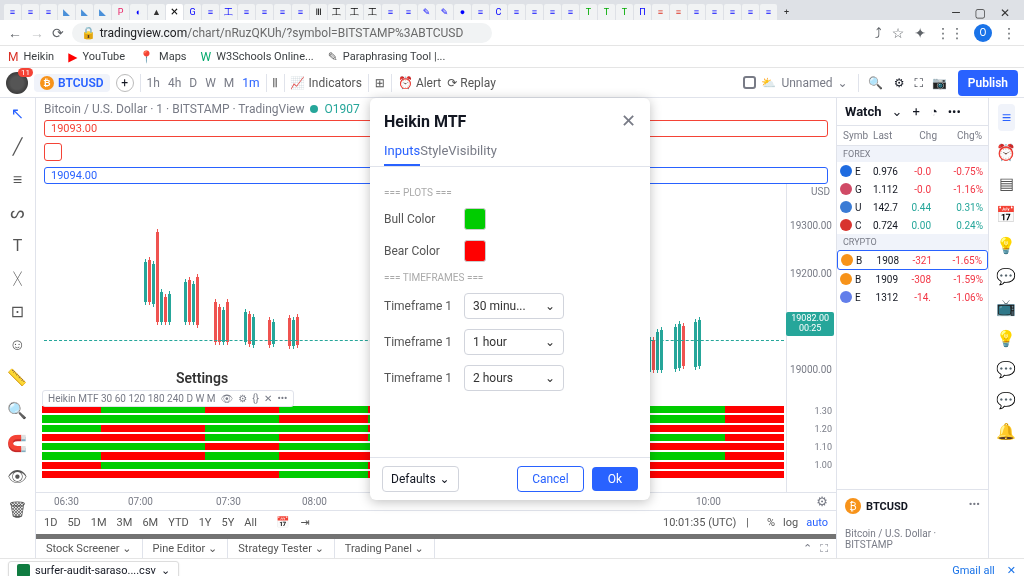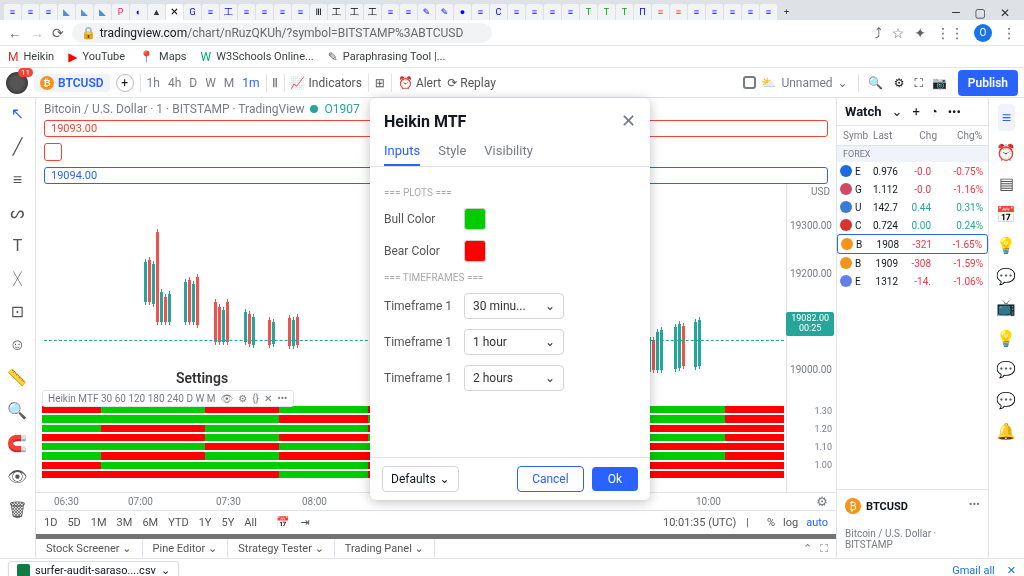--- a/index.html
+++ b/index.html
@@ -81,21 +81,21 @@
 
 .panel-tabs { height: 24px; border-top: 5px solid #737373; display: flex; align-items: center; font-size: 11px; }
 .panel-tabs .ptab { padding: 0 10px; height: 100%; display: flex; align-items: center; border-right: 1px solid #e0e3eb; color: #555; }
 .panel-tabs .expand { margin-left: auto; padding-right: 8px; display: flex; gap: 8px; color: #787b86; }
 
 
 .modal { position: absolute; left: 370px; top: 98px; width: 280px; height: 402px; background: #fff; box-shadow: 0 2px 12px rgba(0,0,0,0.25); border-radius: 6px; z-index: 50; display: flex; flex-direction: column; }
 .modal-head { padding: 12px 14px 6px; display: flex; justify-content: space-between; align-items: flex-end; }
 .modal-head h3 { font-size: 16px; font-weight: 700; }
 .modal-head .close { font-size: 18px; color: #787b86; cursor: pointer; }
-.modal-tabs { display: flex; gap: 18px; padding: 0 14px; border-bottom: 1px solid #e0e3eb; font-size: 13px; }
+.modal-tabs { display: flex; padding: 0 14px; border-bottom: 1px solid #e0e3eb; font-size: 13px; }
 .modal-tabs .mtab { padding: 6px 0; color: #787b86; cursor: pointer; }
 .modal-tabs .mtab.active { color: #2962ff; border-bottom: 2px solid #2962ff; }
 .modal-body { flex: 1; padding: 10px 14px; overflow-y: auto; font-size: 12px; color: #555; }
 .section-header { color: #aaa; font-size: 10px; margin: 10px 0 8px; }
 .row-field { display: flex; align-items: center; margin: 10px 0; }
 .row-field label { width: 80px; }
 .color-sw { width: 22px; height: 22px; border: 1px solid #ccc; border-radius: 3px; }
 .select-drop { border: 1px solid #d1d4dc; border-radius: 4px; padding: 5px 8px; width: 100px; display: flex; justify-content: space-between; align-items: center; font-size: 12px; color: #333; }
 .modal-foot { border-top: 1px solid #e0e3eb; padding: 8px 12px; display: flex; align-items: center; gap: 8px; }
 .modal-foot .defaults { border: 1px solid #d1d4dc; border-radius: 4px; padding: 5px 8px; display: flex; align-items: center; gap: 4px; }
@@ -615,20 +615,21 @@
           <span class="wpct pos">0.31%</span>
         </div>
         <div class="watch-row">
           <span class="wcoin" style="background:#d8342f"></span>
           <span class="wsym">C</span>
           <span class="wlast">0.724</span>
           <span class="wchg pos">0.00</span>
           <span class="wpct pos">0.24%</span>
         </div>
       </div>
+    <div class="watch-section">CRYPTO</div>
     <div id="crypto-rows">
         <div class="watch-row sel">
           <span class="wcoin" style="background:#f7931a"></span>
           <span class="wsym">B</span>
           <span class="wlast">1908</span>
           <span class="wchg neg">-321</span>
           <span class="wpct neg">-1.65%</span>
         </div>
         <div class="watch-row">
           <span class="wcoin" style="background:#f7931a"></span>

